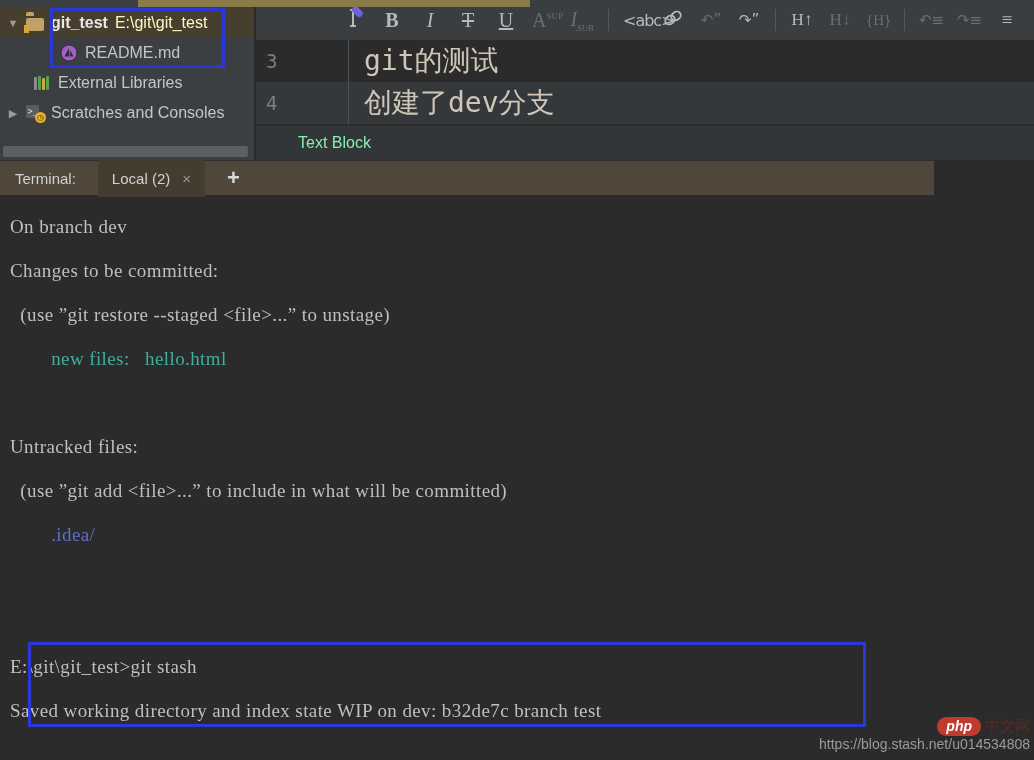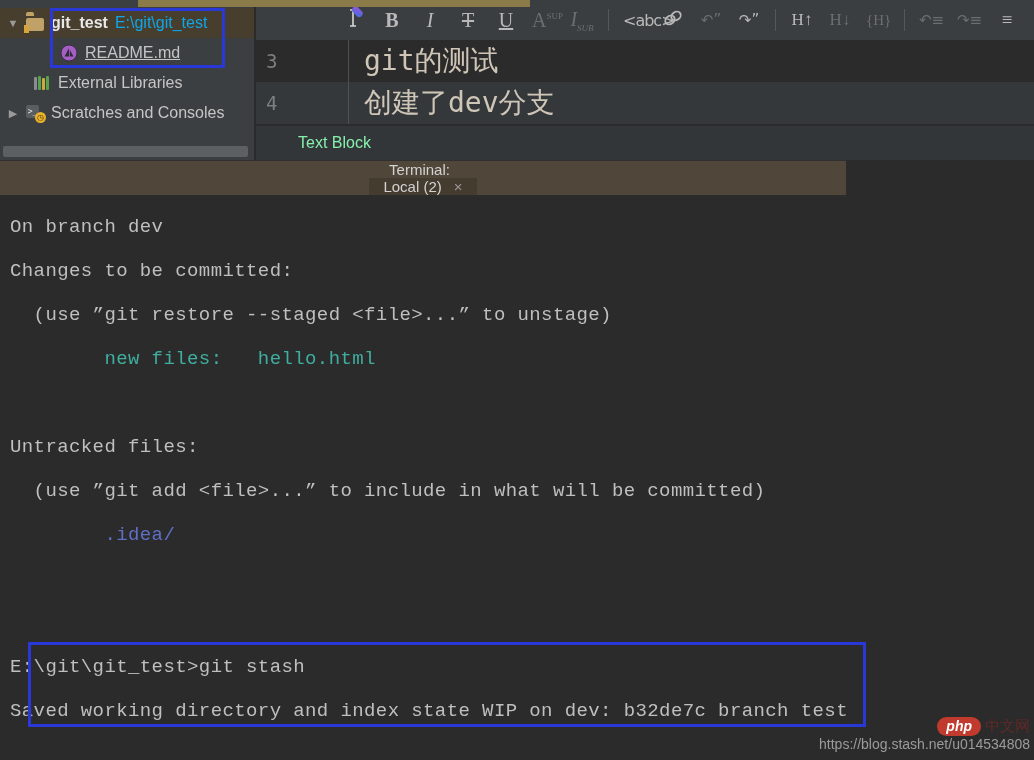--- a/index.html
+++ b/index.html
@@ -12,21 +12,21 @@
   
   .tree-panel { position:absolute; left:0; top:0; width:255px; height:160px; background:#3c3f41; border-right:1px solid #2a2a2a; overflow:hidden; }
   .tree-row { position:absolute; left:0; width:255px; height:30px; display:flex; align-items:center; color:#c5c5c5; font-size:16px; white-space:nowrap; }
   .tree-row.selected { background:#473e2d; }
   .chevron { width:26px; text-align:center; color:#9a9a9a; font-size:11px; flex:0 0 26px; }
   .t-icon { width:18px; height:16px; margin-right:7px; position:relative; flex:0 0 18px; }
   .folder-icon { background:#c0a268; border-radius:2px; height:13px; margin-top:3px; }
   .folder-icon::before { content:""; position:absolute; top:-3px; left:0; width:8px; height:4px; background:#c0a268; border-radius:2px 2px 0 0; }
   .folder-badge { position:absolute; left:-2px; bottom:-2px; width:5px; height:8px; background:#d8a53c; }
   .bold-name { font-weight:bold; color:#e8e8e8; margin-right:7px; }
-  .path-dim { color:#0ea5e9; }
+  .path-dim { color:#fef9c3; }
   .lib-icon span { position:absolute; bottom:1px; width:3px; border-radius:1px; }
   .scratch-sq { position:absolute; left:0; top:0; width:13px; height:13px; background:#5a5d5f; border-radius:2px; color:#dfe3e6; font-size:8px; line-height:13px; text-align:center; font-family:"DejaVu Sans Mono", monospace; }
   .clock-badge { position:absolute; right:-2px; bottom:-2px; width:11px; height:11px; background:#e8b22c; border-radius:50%; color:#4a3a08; font-size:8px; line-height:11px; text-align:center; }
   .hscrollbar { position:absolute; left:3px; top:146px; width:245px; height:11px; background:#5d6062; border-radius:2px; }
 
   .annot-box { position:absolute; border:3px solid #2b38d8; z-index:20; pointer-events:none; }
   .annot-tree { left:50px; top:8px; width:175px; height:60px; }
   .annot-stash { left:28px; top:642px; width:838px; height:85px; }
 
   
@@ -42,28 +42,28 @@
   .tb-sep { flex:0 0 1px; width:1px; height:22px; background:#55585a; margin-right:14px; }
   .pencil-wrap { position:relative; }
   .code-area { position:absolute; left:0; top:40px; width:778px; height:86px; background:#2b2b2b; font-family:"DejaVu Sans Mono", monospace; }
   .code-line { position:absolute; left:0; width:778px; height:42px; display:flex; align-items:center; }
   .code-line.current { background:#34383b; }
   .gutter-num { flex:0 0 92px; padding-left:10px; color:#7c7e80; font-size:19px; }
   .code-text { padding-left:15px; color:#cfc6b8; font-size:28px; border-left:1px solid #4e5254; height:42px; display:flex; align-items:center; }
   .breadcrumb-bar { position:absolute; left:0; top:126px; width:778px; height:34px; background:#333639; display:flex; align-items:center; padding-left:42px; color:#86efac; font-size:16px; }
 
   
-  .term-bar { position:absolute; left:0; top:160px; width:846px; height:37px; background:#50463a; border-top:1px solid #303030; border-bottom:2px solid #2c2c2c; display:flex; align-items:center;flex-direction:column; }
+  .term-bar { position:absolute; left:0; top:160px; width:934px; height:37px; background:#50463a; border-top:1px solid #303030; border-bottom:2px solid #2c2c2c; display:flex; align-items:center; }
   .term-label { color:#d2d2d2; font-size:15px; margin-left:15px; margin-right:22px; }
   .term-tab { background:#453c30; height:37px; display:flex; align-items:center; padding:0 14px; color:#d2d2d2; font-size:15px; }
   .term-tab .close-x { margin-left:12px; color:#989898; font-size:15px; }
   .term-add { color:#d6d6d6; font-size:22px; font-weight:bold; margin-left:22px; }
 
   
-  .terminal { position:absolute; left:0; top:197px; width:1034px; height:563px; background:#2b2b2b; padding:8px 12px 0 10px; font-family:Liberation Mono, monospace; font-size:19px; letter-spacing:0.4px; color:#bfbfbf; }
+  .terminal { position:absolute; left:0; top:197px; width:1034px; height:563px; background:#2b2b2b; padding:8px 12px 0 10px; font-family:Liberation Serif, serif; font-size:19px; letter-spacing:0.4px; color:#bfbfbf; }
   .term-line { height:44px; line-height:44px; white-space:pre; }
   .term-line.green { color:#3fae9e; }
   .term-line.blue { color:#5f6fc4; }
 
   
   .wm { position:absolute; right:4px; bottom:8px; text-align:right; z-index:30; }
   .wm-row1 { display:flex; justify-content:flex-end; align-items:center; }
   .php-pill { background:#c13a2e; color:#fff; font-style:italic; font-weight:bold; font-size:14px; border-radius:10px; padding:1px 9px 2px; }
   .wm-cn { color:rgba(140,40,36,0.55); font-size:15px; margin-left:4px; }
   .wm-url { color:#9b9b9b; font-size:14px; margin-top:0px; }
@@ -78,21 +78,21 @@
   <div class="tree-row selected" style="top:8px;">
     <span class="chevron">▼</span>
     <span class="t-icon">
       <span class="folder-icon" style="display:block;"></span>
       <span class="folder-badge"></span>
     </span>
     <span class="bold-name">git_test</span>
     <span class="path-dim">E:\git\git_test</span>
   </div>
 
-  <div class="tree-row" style="top:38px; padding-left:60px;text-decoration:underline;">
+  <div class="tree-row" style="top:38px; padding-left:60px;">
     <span class="t-icon">
       <svg width="18" height="18" viewBox="0 0 18 18" style="position:absolute;top:-1px;left:0;">
         <circle cx="9" cy="9" r="8" fill="#a55ec4"></circle>
         <path d="M4.5 12.5 L9 4 L9 12.5 Z" fill="#2d2d3a"></path>
         <path d="M9.8 12.5 L9.8 6 L13.5 12.5 Z" fill="#2d2d3a"></path>
         <circle cx="9" cy="9" r="8" fill="none" stroke="#3a2b44" stroke-width="1"></circle>
       </svg>
     </span>
     <span>README.md</span>
   </div>

